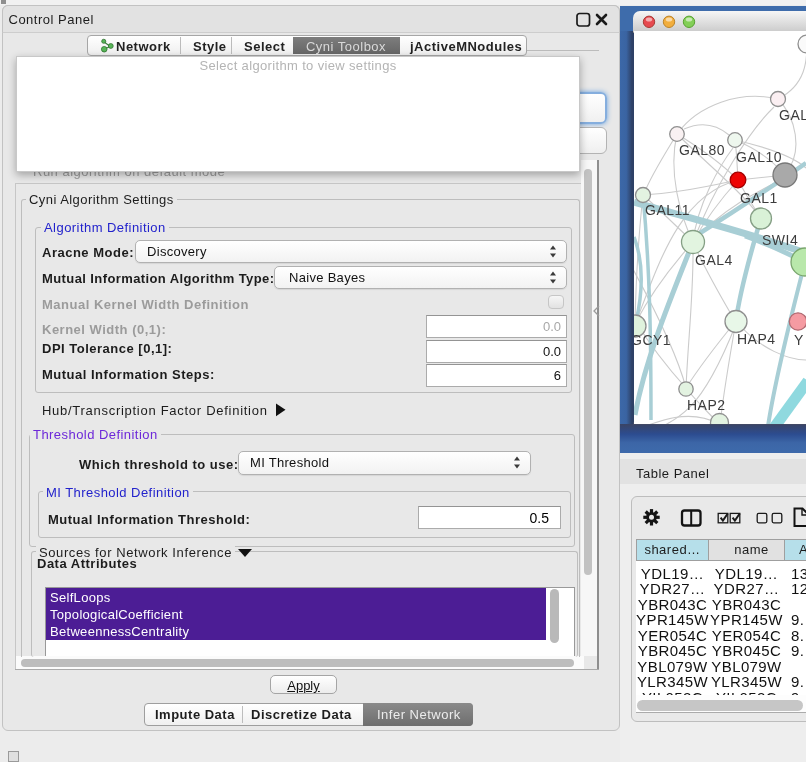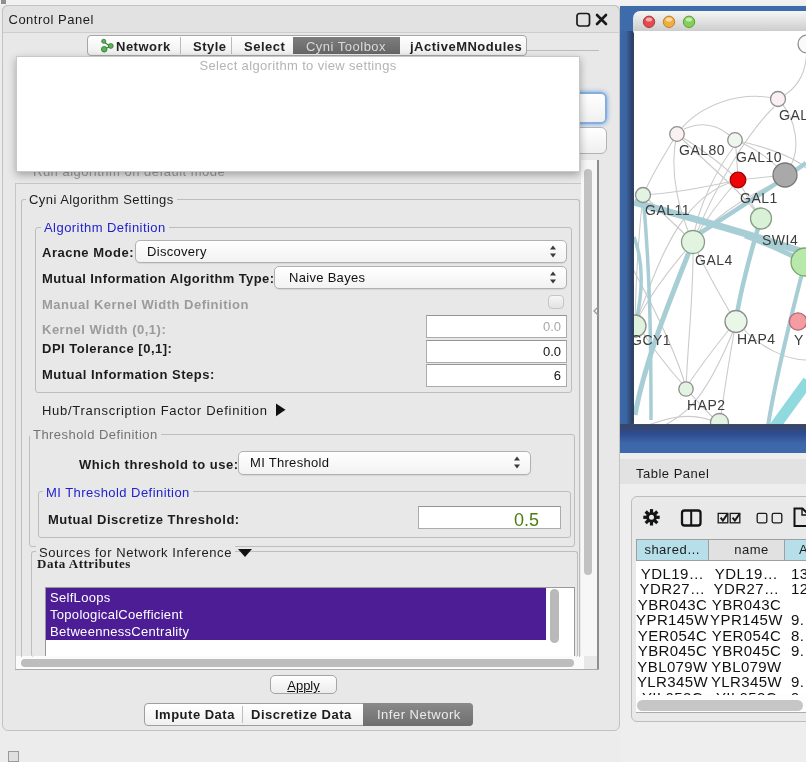--- a/index.html
+++ b/index.html
@@ -286,45 +286,45 @@
 <div class="abs" style="left:426px;top:364px;width:141px;height:23px;">
       <span style="position:absolute;right:6px;top:4px;font-size:13px;color:#111;">6</span>
     </div>
 
 <div class="abs lbl" style="left:42px;top:403px;letter-spacing:0.72px;">Hub/Transcription Factor Definition</div>
 <svg class="abs" style="left:274px;top:403px;" width="12" height="14">
       <path d="M2,0.5 L11.5,6.8 L2,13.2 Z" fill="#111"></path>
     </svg>
 
 <div class="grp" style="left:29px;top:434px;width:544px;height:111px;"></div>
-<div class="gl" style="left:30px;top:427px;color:#737373;">Threshold Definition</div>
+<div class="gl" style="left:30px;top:427px;color:#6d28d9;">Threshold Definition</div>
 
 <div class="abs lbl b" style="left:79px;top:457px;">Which threshold to use:</div>
 <div class="combo" style="left:238px;top:451px;width:291px;height:22px;">
       <span class="ct" style="line-height:22px;">MI Threshold</span>
   <svg class="arr" style="right:7px;top:4px;" width="8" height="13">
         <path d="M4,0.5 L7,4.5 H1 Z" fill="#3a3a3a"></path>
         <path d="M4,12.5 L1,8.5 H7 Z" fill="#3a3a3a"></path>
       </svg>
 </div>
 
 <div class="grp" style="left:38px;top:491px;width:531px;height:45px;"></div>
 <div class="gl" style="left:43px;top:485px;color:#2222cc;">MI Threshold Definition</div>
-<div class="abs lbl b" style="left:48px;top:512px;">Mutual Discretize Threshold:</div>
+<div class="abs lbl b" style="left:48px;top:512px;">Mutual Information Threshold:</div>
 <div class="field" style="left:418px;top:506px;width:143px;height:23px;box-sizing:border-box;"></div>
 <div class="abs" style="left:418px;top:506px;width:143px;height:23px;">
-      <span style="position:absolute;right:22px;top:4px;font-size:18px;color:#4d7c0f;">0.5</span>
+      <span style="position:absolute;right:12px;top:4px;font-size:14px;color:#000000;">0.5</span>
     </div>
 
 <div class="grp" style="left:31px;top:551px;width:545px;height:105px;border-bottom:none;"></div>
 <div class="gl" style="left:36px;top:545px;color:#1c1c1c;letter-spacing:0.6px;">Sources for Network Inference</div>
 <svg class="abs" style="left:237px;top:548px;" width="16" height="10">
       <path d="M1,1 L15,1 L8,9 Z" fill="#111"></path>
     </svg>
-<div class="abs lbl b" style="left:37px;top:556px;font-family:Liberation Serif, serif;">Data Attributes</div>
+<div class="abs lbl b" style="left:37px;top:556px;">Data Attributes</div>
 
 <div class="abs" style="left:45px;top:587px;width:530px;height:69px;background:#ffffff;border:1px solid #999999;border-bottom:none;box-sizing:border-box;"></div>
 <div class="abs" style="left:46px;top:588px;width:500px;height:52px;background:#4c1d95;color:#ffffff;font-size:13px;letter-spacing:0.3px;overflow:hidden;">
   <div style="padding:0.5px 0 0 4px;line-height:17.2px;">SelfLoops<br>TopologicalCoefficient<br>BetweennessCentrality<br>gal4RGexp</div>
 </div>
 <div class="abs" style="left:549.5px;top:589px;width:9px;height:54px;background:#b9b9b9;border-radius:5px;"></div>
 
 <div class="abs" style="left:270px;top:675px;width:67px;height:19px;background:linear-gradient(#ffffff,#ececec);border:1px solid #a5a5a5;border-radius:5px;box-sizing:border-box;text-align:center;"><span style="font-size:13px;color:#111;line-height:17px;text-decoration:underline;">Apply</span></div>
 
 <div class="abs" style="left:144px;top:703px;width:329px;height:23px;background:linear-gradient(#ffffff,#f0f0f0);border:1px solid #9e9e9e;border-radius:4px;box-sizing:border-box;"></div>

